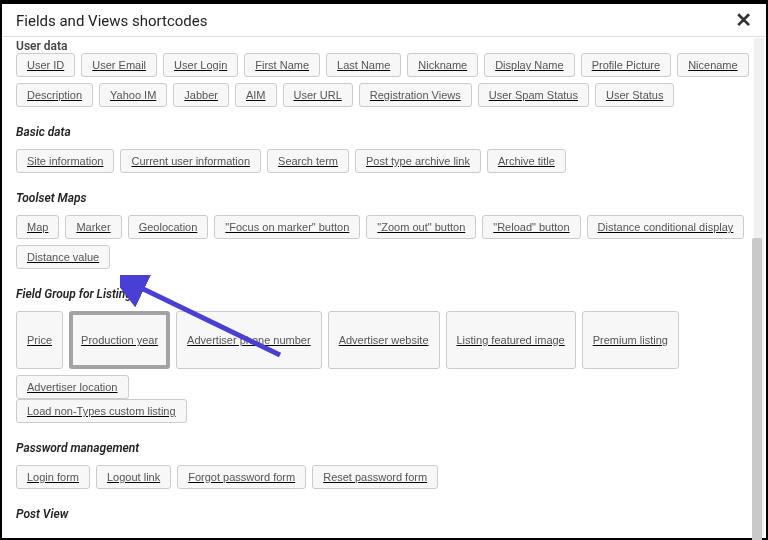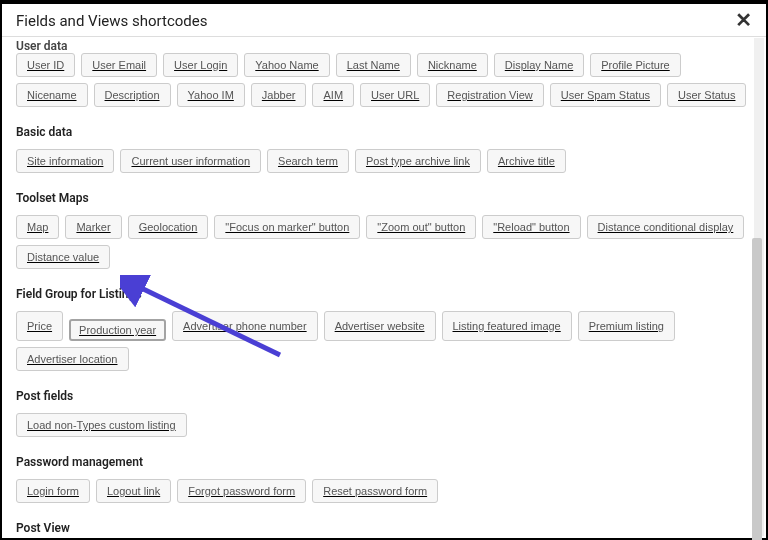--- a/index.html
+++ b/index.html
@@ -43,20 +43,21 @@
     height: calc(100% - 34px);
     overflow: hidden;
     position: relative;
   }
   .section-title {
     font-size: 12px;
     font-weight: 600;
     color: #222;
     margin-top: 18px;
     margin-bottom: 10px;
+    font-style: italic;
   }
   .first-title {
     font-size: 12px;
     font-weight: 600;
     color: #444;
     margin-top: 2px;
   }
   .btn-row {
     display: flex;
     flex-wrap: wrap;
@@ -67,23 +68,22 @@
     border: 1px solid #ccc;
     background: #f7f7f7;
     color: #555;
     font-size: 11px;
     padding: 5px 10px;
     border-radius: 3px;
     cursor: pointer;
     white-space: nowrap;
   }
   .shortcode-btn.highlight {
-    border: 2px solid #a3a3a3;
-    padding: 3px 8px;
-    margin-top: 8px;
+    border: 4px solid #a3a3a3;
+    padding: 19px 8px;
   }
   .scrollbar {
     position: absolute;
     right: 2px;
     top: 200px;
     width: 10px;
     height: 330px;
     background: #c9c9c9;
     border-radius: 2px;
   }
@@ -115,32 +115,32 @@
     <div class="scrollbar"></div>
   </div>
 
   <div class="modal-body">
 
     <div class="first-title">User data</div>
     <div class="btn-row">
       <button class="shortcode-btn">User ID</button>
       <button class="shortcode-btn">User Email</button>
       <button class="shortcode-btn">User Login</button>
-      <button class="shortcode-btn">Yahoo Name</button>
+      <button class="shortcode-btn">First Name</button>
       <button class="shortcode-btn">Last Name</button>
       <button class="shortcode-btn">Nickname</button>
       <button class="shortcode-btn">Display Name</button>
       <button class="shortcode-btn">Profile Picture</button>
       <button class="shortcode-btn">Nicename</button>
       <button class="shortcode-btn">Description</button>
       <button class="shortcode-btn">Yahoo IM</button>
       <button class="shortcode-btn">Jabber</button>
       <button class="shortcode-btn">AIM</button>
       <button class="shortcode-btn">User URL</button>
-      <button class="shortcode-btn">Registration View</button>
+      <button class="shortcode-btn">Registration Views</button>
       <button class="shortcode-btn">User Spam Status</button>
       <button class="shortcode-btn">User Status</button>
     </div>
 
     <div class="section-title">Basic data</div>
     <div class="btn-row">
       <button class="shortcode-btn">Site information</button>
       <button class="shortcode-btn">Current user information</button>
       <button class="shortcode-btn">Search term</button>
       <button class="shortcode-btn">Post type archive link</button>
@@ -163,21 +163,20 @@
     <div class="btn-row">
       <button class="shortcode-btn">Price</button>
       <button class="shortcode-btn highlight">Production year</button>
       <button class="shortcode-btn">Advertiser phone number</button>
       <button class="shortcode-btn">Advertiser website</button>
       <button class="shortcode-btn">Listing featured image</button>
       <button class="shortcode-btn">Premium listing</button>
       <button class="shortcode-btn">Advertiser location</button>
     </div>
 
-    <div class="section-title">Post fields</div>
     <div class="btn-row">
       <button class="shortcode-btn">Load non-Types custom listing</button>
     </div>
 
     <div class="section-title">Password management</div>
     <div class="btn-row">
       <button class="shortcode-btn">Login form</button>
       <button class="shortcode-btn">Logout link</button>
       <button class="shortcode-btn">Forgot password form</button>
       <button class="shortcode-btn">Reset password form</button>

